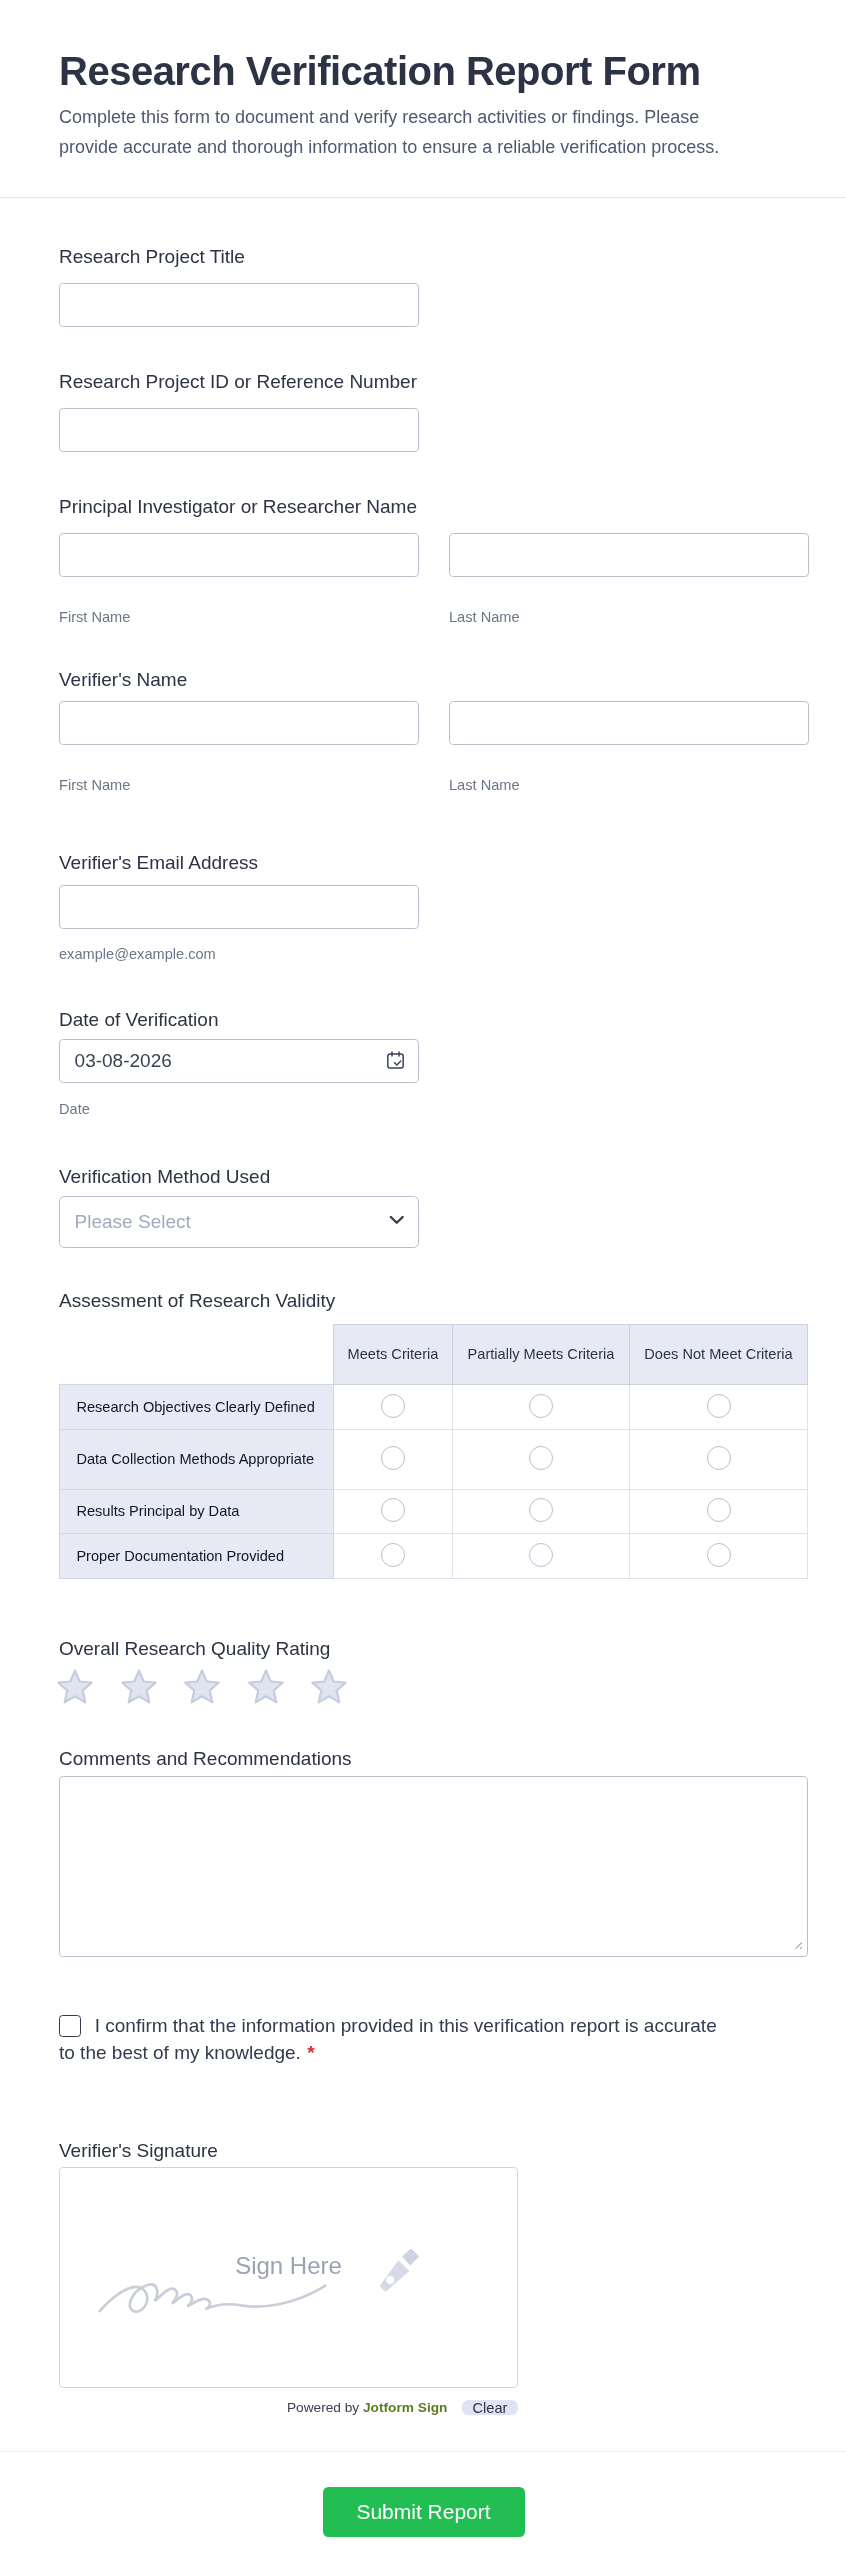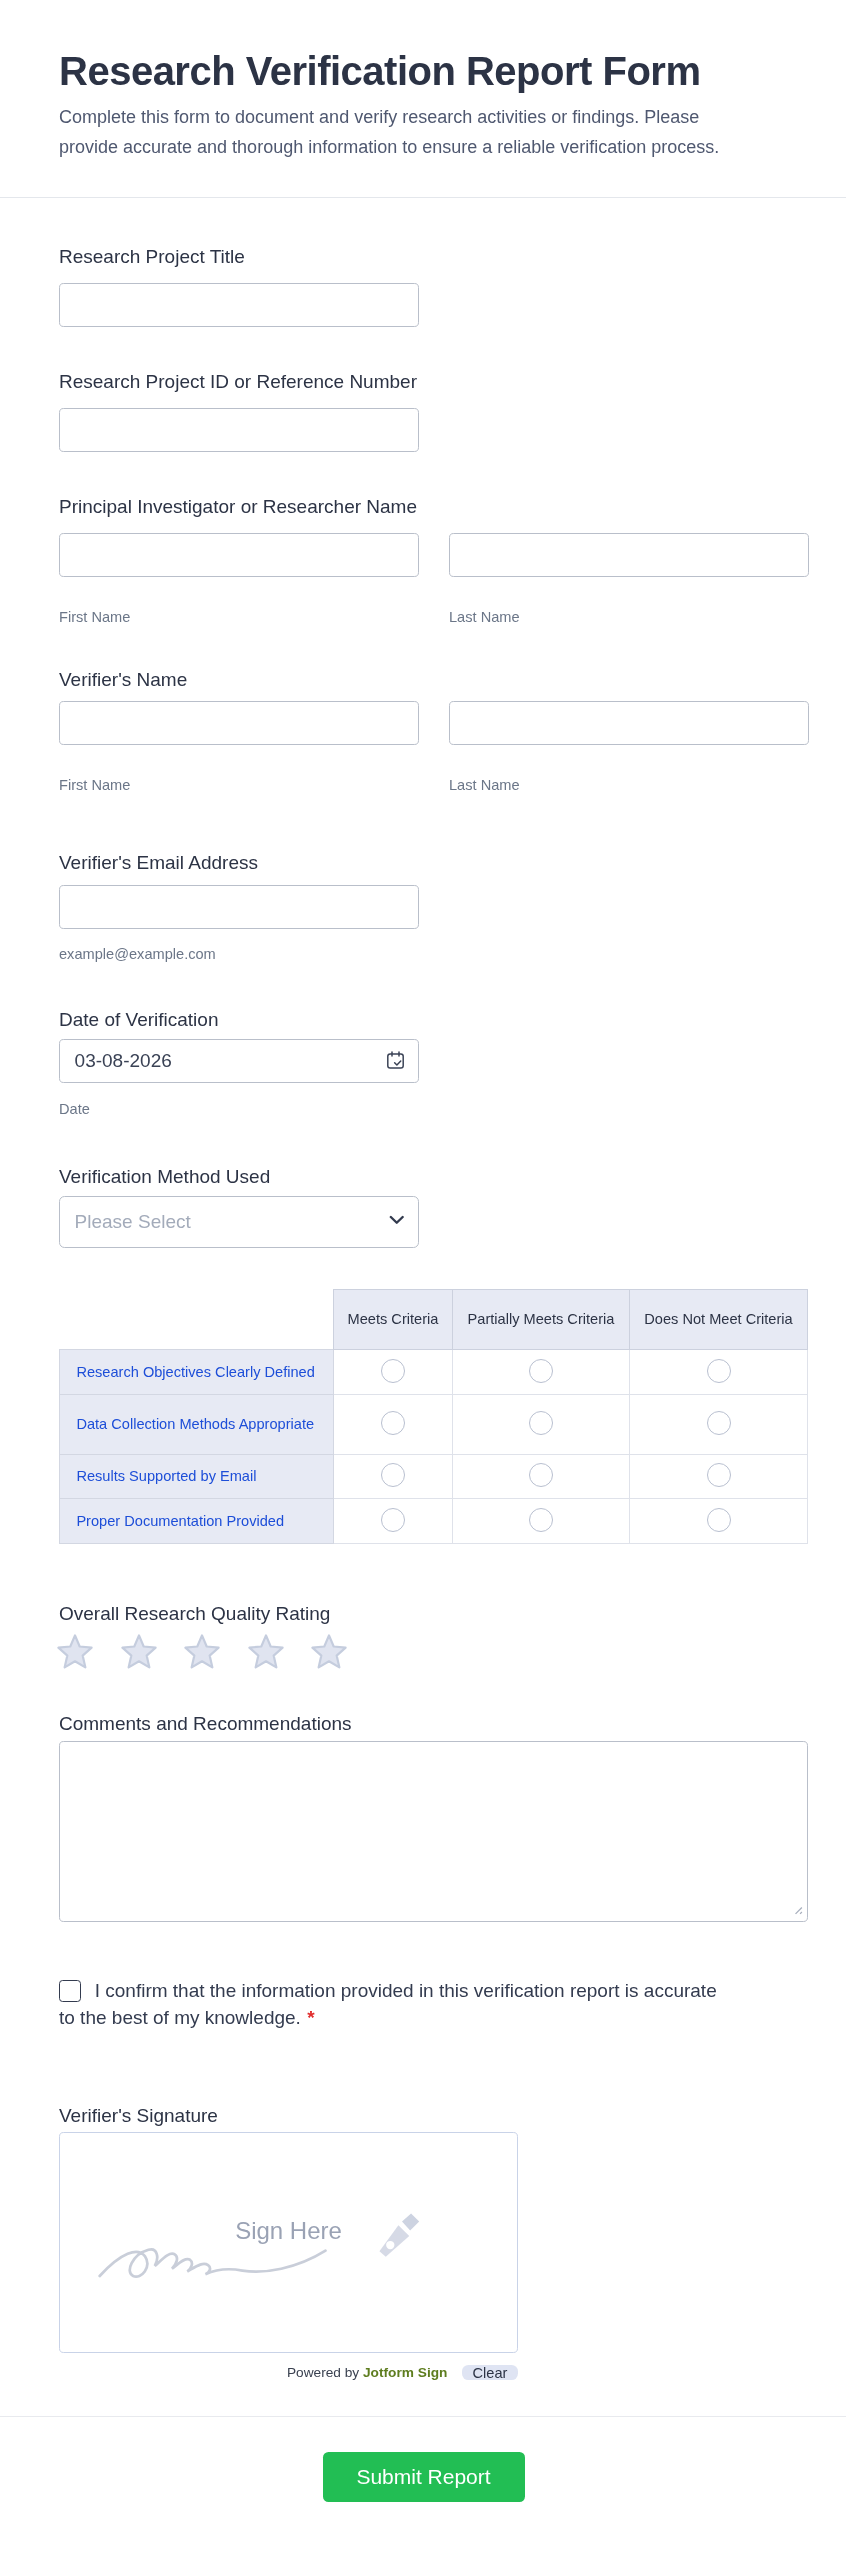--- a/index.html
+++ b/index.html
@@ -40,21 +40,21 @@
   .matrix thead tr { height:60px; }
   .matrix tbody tr:nth-child(1){ height:45px; }
   .matrix tbody tr:nth-child(2){ height:60px; }
   .matrix tbody tr:nth-child(3){ height:44px; }
   .matrix tbody tr:nth-child(4){ height:45px; }
   .matrix tbody tr:nth-child(5){ height:45px; }
   .m-corner { border:none; background:transparent; }
   .m-head { background:#e7eaf4; border:0.9px solid #ccd1de; font-size:14.6px; line-height:19px;
             font-weight:400; color:#2c3345; text-align:center; padding:5.5px 9px; }
   .m-row-label { background:#e7eaf4; border:0.9px solid #d3d7e2; font-size:14.6px; line-height:19px;
-                 font-weight:400; color:#1d4ed8; text-align:left; padding:5.5px 17.3px 5.5px 16.4px; }
+                 font-weight:400; color:#0f172a; text-align:left; padding:5.5px 17.3px 5.5px 16.4px; }
   .m-cell { background:#fff; border:0.9px solid #dfe2ea; text-align:center; vertical-align:middle; cursor:pointer; }
   .radio { display:inline-block; width:24px; height:24px; border:1.4px solid #b9c0d0; border-radius:50%;
            background:#fff; cursor:pointer; }
 
   
   .stars { display:flex; gap:25.5px; align-items:center; margin-left:-2.7px; }
   .star { cursor:pointer; display:block; }
 
   
   .ta-wrap { position:relative; width:749px; }
@@ -173,20 +173,21 @@
       <label class="f-label">Verification Method Used</label>
       <div class="select w-med">
         <span class="ph">Please Select</span>
         <svg class="chev" width="15.5" height="10" viewBox="0 0 17 11" fill="none" stroke="#323a4e" stroke-width="2.6" stroke-linecap="round" stroke-linejoin="round">
           <path d="M2 2.2 L8.5 8.5 L15 2.2"></path>
         </svg>
       </div>
     </section>
 
     <section class="field f8">
+      <label class="f-label">Assessment of Research Validity</label>
       <table class="matrix">
         <colgroup>
             <col style="width:274px">
             <col style="width:119px">
             <col style="width:177px">
             <col style="width:178px">
           </colgroup>
         <thead>
           <tr>
             <th class="m-corner"></th>
@@ -202,21 +203,21 @@
               <td class="m-cell"><span class="radio"></span></td>
               <td class="m-cell"><span class="radio"></span></td>
             </tr>
             <tr>
               <th class="m-row-label">Data Collection Methods Appropriate</th>
               <td class="m-cell"><span class="radio"></span></td>
               <td class="m-cell"><span class="radio"></span></td>
               <td class="m-cell"><span class="radio"></span></td>
             </tr>
             <tr>
-              <th class="m-row-label">Results Supported by Email</th>
+              <th class="m-row-label">Results Principal by Data</th>
               <td class="m-cell"><span class="radio"></span></td>
               <td class="m-cell"><span class="radio"></span></td>
               <td class="m-cell"><span class="radio"></span></td>
             </tr>
             <tr>
               <th class="m-row-label">Proper Documentation Provided</th>
               <td class="m-cell"><span class="radio"></span></td>
               <td class="m-cell"><span class="radio"></span></td>
               <td class="m-cell"><span class="radio"></span></td>
             </tr>

